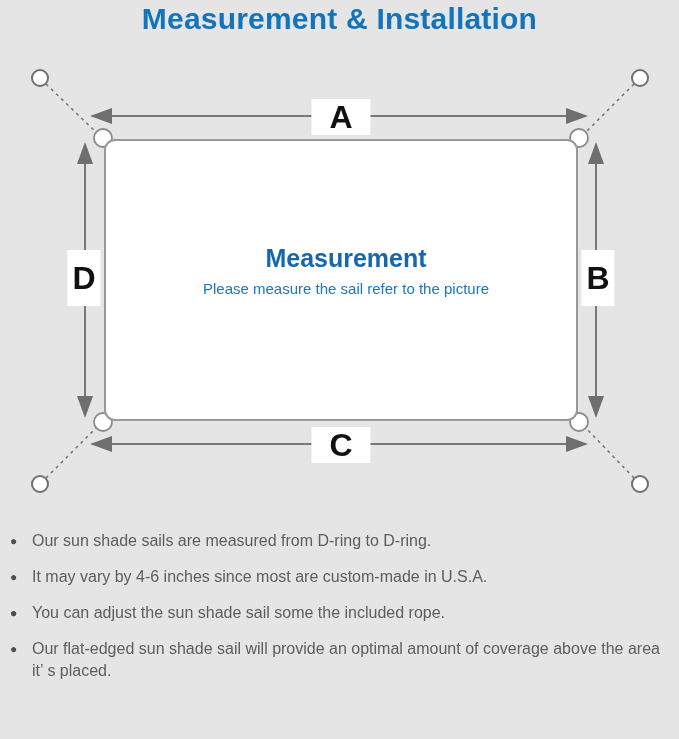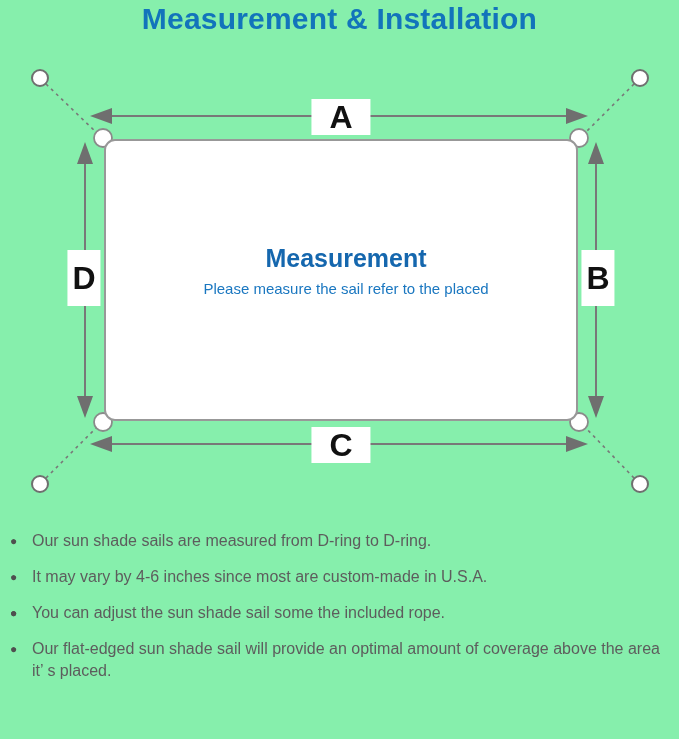--- a/index.html
+++ b/index.html
@@ -1,17 +1,17 @@
 <!DOCTYPE html>
 <html><head>
 <meta charset="utf-8">
 <style>
   html,body{margin:0;padding:0;background:#fff;}
   .page{
-    position:relative;width:679px;height:739px;background:#86efac;
+    position:relative;width:679px;height:739px;background:#e5e5e5;
     font-family:"Liberation Sans", sans-serif;overflow:hidden;
   }
   .page-title{
     position:absolute;top:2px;left:0;width:100%;margin:0;
     text-align:center;font-size:30px;font-weight:bold;color:#1274bb;
     letter-spacing:0.2px;
   }
   .diagram-svg{position:absolute;top:0;left:0;}
   .dim-label{
     position:absolute;transform:translate(-50%,-50%);
@@ -92,21 +92,21 @@
       </g>
     </svg>
 
     <div class="dim-label dim-a">A</div>
     <div class="dim-label dim-b">B</div>
     <div class="dim-label dim-c">C</div>
     <div class="dim-label dim-d">D</div>
 
     <div class="center-text">
       <div class="center-heading">Measurement</div>
-      <div class="center-sub">Please measure the sail refer to the placed</div>
+      <div class="center-sub">Please measure the sail refer to the picture</div>
     </div>
   </div>
 
   <ul class="notes">
     <li class="note">
       <span class="dot">●</span>
       <span>Our sun shade sails are measured from D-ring to D-ring.</span>
     </li>
     <li class="note">
       <span class="dot">●</span>

